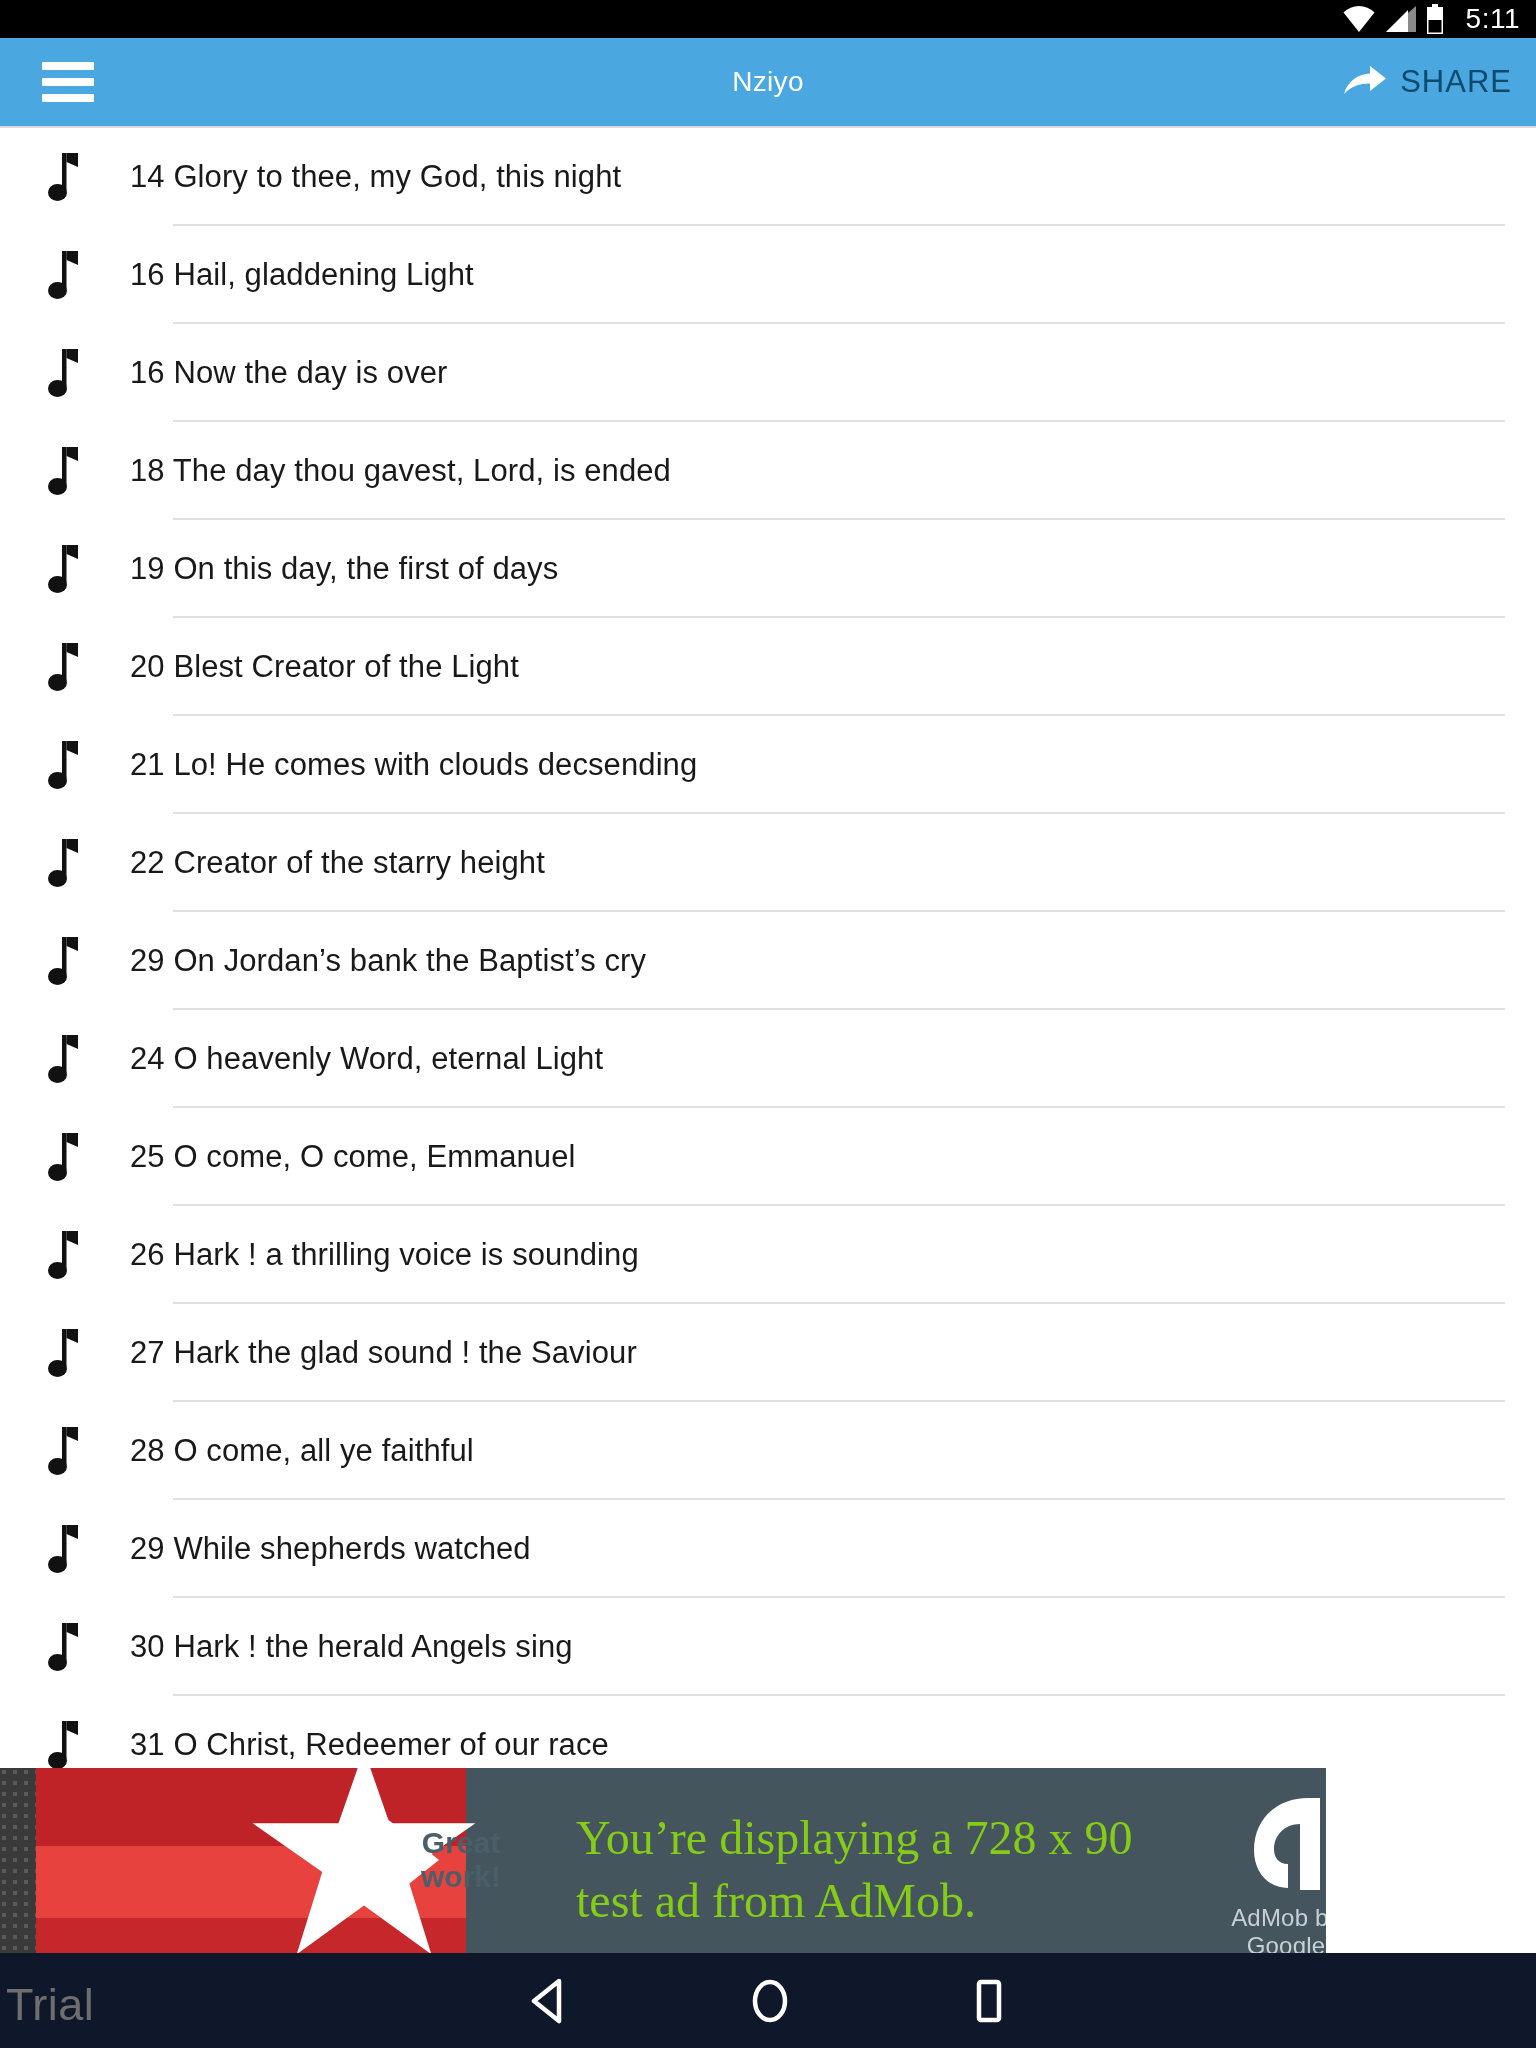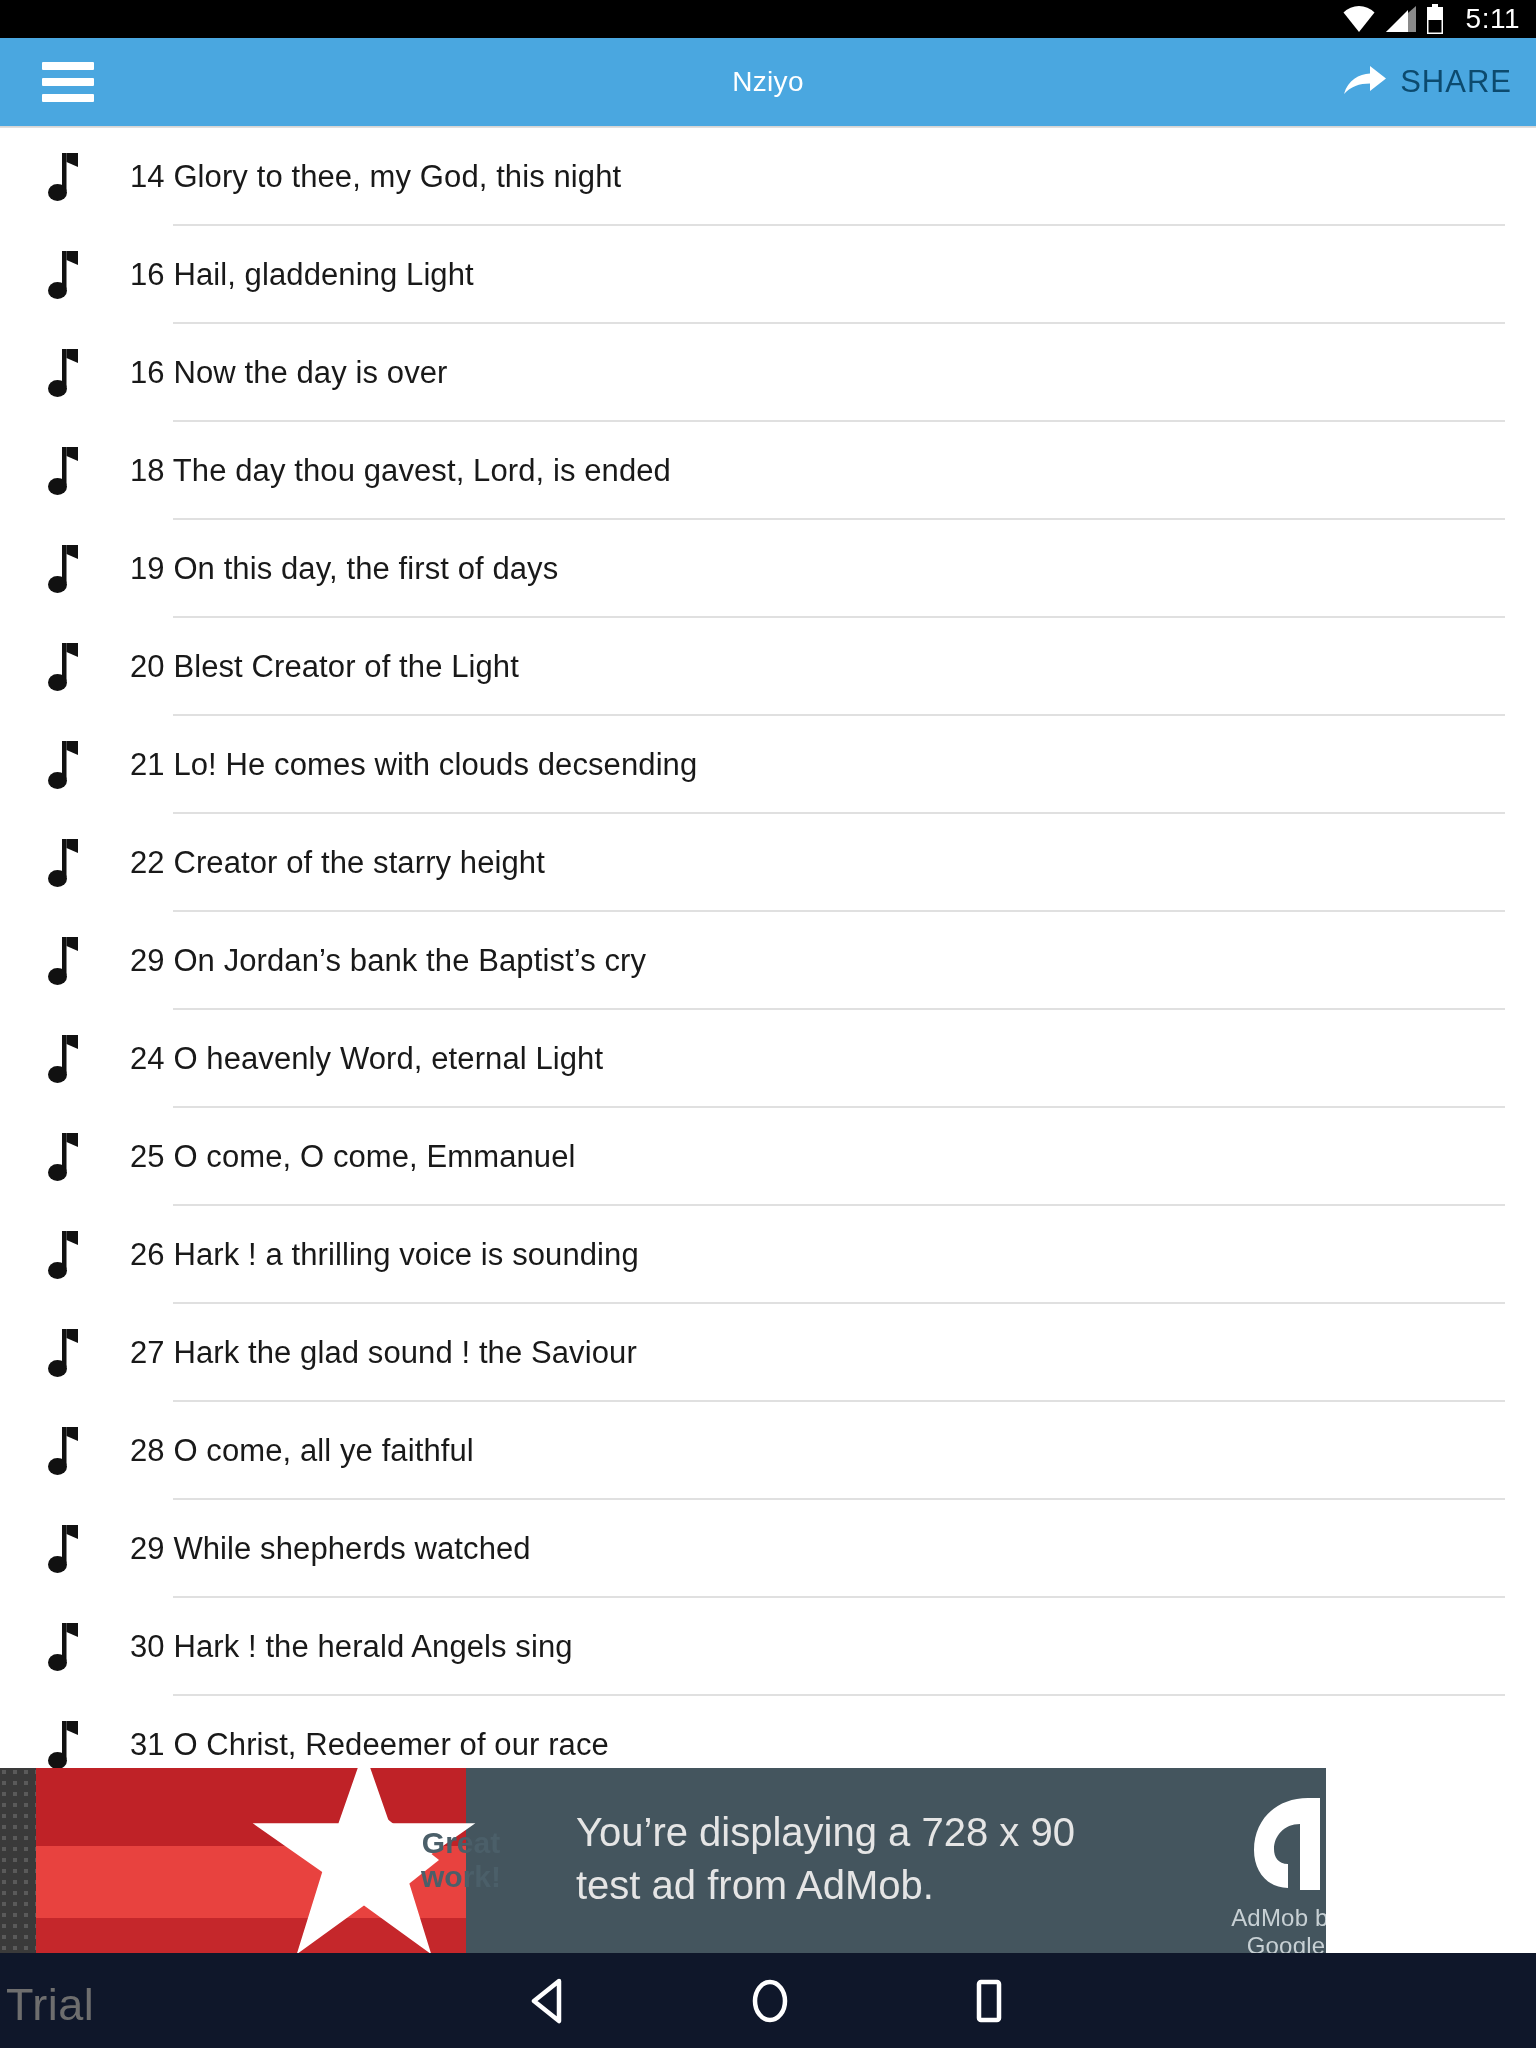--- a/index.html
+++ b/index.html
@@ -112,21 +112,21 @@
     border-bottom:46px solid transparent;
     border-left:58px solid #ffffff;
   }
   .ad-great {
     position:absolute; left:360px; top:58px; width:130px;
     text-align:center; color:#4b5f69; font-size:30px; font-weight:bold;
     line-height:1.12; z-index:5;
   }
   .ad-text {
     position:absolute; left:540px; top:38px; width:580px;
-    color:#e5e5e5; font-size:40px; font-weight:400; line-height:1.32;
+    color:#84cc16; font-size:48px; font-weight:400; line-height:1.32;font-family:Liberation Serif, serif;
   }
   .ad-logo {
     position:absolute; left:1160px; top:26px; width:180px; text-align:center;
   }
   .ad-logo-mark { display:inline-block; }
   .ad-logo-text {
     margin-top:6px; color:#c7d0d4; font-size:24px; font-weight:400; letter-spacing:0.2px;
   }
 
   

